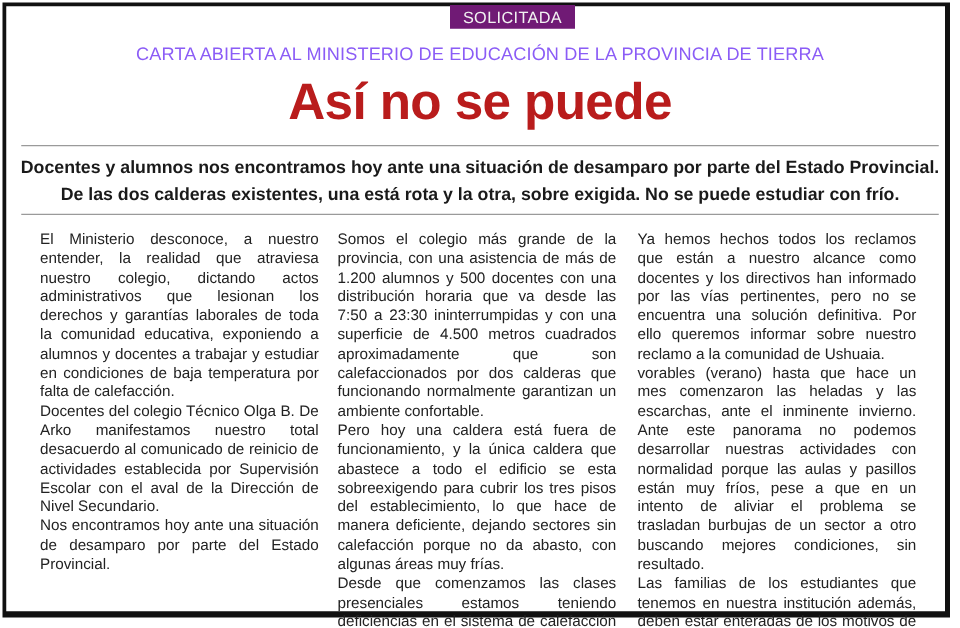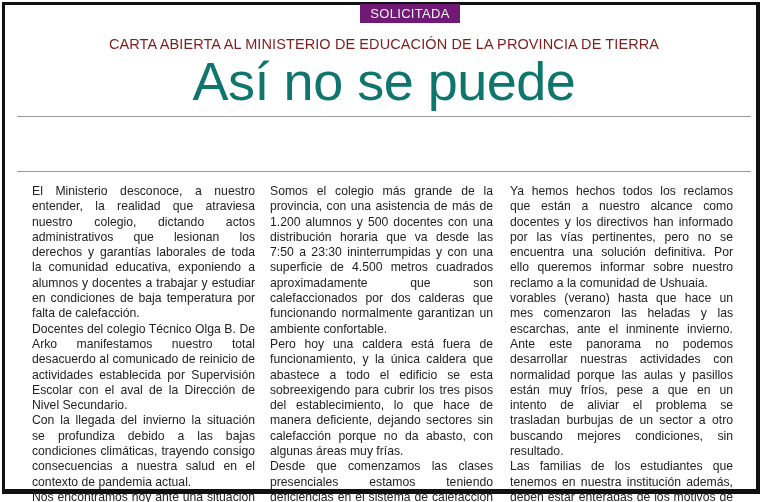--- a/index.html
+++ b/index.html
@@ -9,25 +9,25 @@
       border: 3px solid #111; border-right-width: 4px; border-bottom-width: 5px;
       box-sizing: border-box; background: #fff;
     }
     .badge {
       position: absolute; left: 328px; top: 4px; width: 100px; height: 19px;
       background: #701a75; color: #f2f2f2; font-size: 13px; letter-spacing: 0.3px;
       text-align: center; line-height: 19px; font-weight: normal; margin-left: 32px;
     }
     .kicker {
       position: absolute; left: 0; right: 0; top: 36px; text-align: center;
-      font-size: 14.5px; color: #7f1d1d; letter-spacing: 0.1px;
+      font-size: 14.5px; color: #8b5cf6; letter-spacing: 0.1px;
     }
     .headline {
       position: absolute; left: 0; right: 0; top: 54px; text-align: center;
-      font-size: 54px; font-weight: normal; color: #0f766e; letter-spacing: -0.5px; line-height: 54px;
+      font-size: 41px; font-weight: bold; color: #b91c1c; letter-spacing: -0.5px; line-height: 54px;
     }
     .rule { position: absolute; left: 17px; width: 734px; height: 1px; background: #9a9a9a; }
     .rule.r1 { top: 116px; }
     .rule.r2 { top: 171px; }
     .deck {
       position: absolute; left: 0; right: 0; top: 123px; text-align: center;
       font-size: 14.2px; font-weight: bold; line-height: 22px; color: #1a1a1a;
     }
     .cols { position: absolute; top: 184px; left: 32px; width: 705px; height: 300px; }
     .col {
@@ -44,28 +44,29 @@
 <body>
 
 <div class="frame"></div>
 
 <div class="badge">SOLICITADA</div>
 <div class="kicker">CARTA ABIERTA AL MINISTERIO DE EDUCACIÓN DE LA PROVINCIA DE TIERRA</div>
 <h1 class="headline" style="margin:0;">Así no se puede</h1>
 
 <div class="rule r1"></div>
 <div class="deck">
+  <div>Docentes y alumnos nos encontramos hoy ante una situación de desamparo por parte del Estado Provincial.</div>
+  <div>De las dos calderas existentes, una está rota y la otra, sobre exigida. No se puede estudiar con frío.</div>
 </div>
 <div class="rule r2"></div>
 
 <div class="cols">
   <div class="col c1">
     <p>El Ministerio desconoce, a nuestro entender, la realidad que atraviesa nuestro colegio, dictando actos administrativos que lesionan los derechos y garantías laborales de toda la comunidad educativa, exponiendo a alumnos y docentes a trabajar y estudiar en condiciones de baja temperatura por falta de calefacción.</p>
     <p>Docentes del colegio Técnico Olga B. De Arko manifestamos nuestro total desacuerdo al comunicado de reinicio de actividades esta­blecida por Supervisión Escolar con el aval de la Dirección de Nivel Secundario.</p>
-    <p>Con la llegada del invierno la situación se profundiza debido a las bajas condiciones climáticas, trayendo consigo consecuencias a nuestra salud en el contexto de pandemia actual.</p>
     <p>Nos encontramos hoy ante una situación de desamparo por parte del Estado Provincial.</p>
   </div>
   <div class="col c2">
     <p>Somos el colegio más grande de la provincia, con una asistencia de más de 1.200 alumnos y 500 docentes con una distribución horaria que va desde las 7:50 a 23:30 ininterrumpidas y con una superficie de 4.500 metros cuadrados aproximadamente que son calefaccionados por dos calderas que funcionando normal­mente garantizan un ambiente confortable.</p>
     <p>Pero hoy una caldera está fuera de funciona­miento, y la única caldera que abastece a todo el edificio se esta sobreexigendo para cubrir los tres pisos del establecimiento, lo que hace de manera deficiente, dejando sectores sin calefacción porque no da abasto, con algunas áreas muy frías.</p>
     <p>Desde que comenzamos las clases presen­ciales estamos teniendo deficiencias en el sistema de calefacción que no advertíamos porque las condiciones externas eran fa­</p>
   </div>
   <div class="col c3">
     <p>Ya hemos hechos todos los reclamos que están a nuestro alcance como docentes y los direc­tivos han informado por las vías pertinentes, pero no se encuentra una solución definitiva. Por ello queremos informar sobre nuestro reclamo a la comunidad de Ushuaia.</p>
     <p>vorables (verano) hasta que hace un mes comenzaron las heladas y las escarchas, ante el inminente invierno. Ante este panorama no podemos desarrollar nuestras actividades con normalidad porque las aulas y pasillos están muy fríos, pese a que en un intento de aliviar el problema se trasladan burbujas de un sector a otro buscando mejores condiciones, sin resultado.</p>

